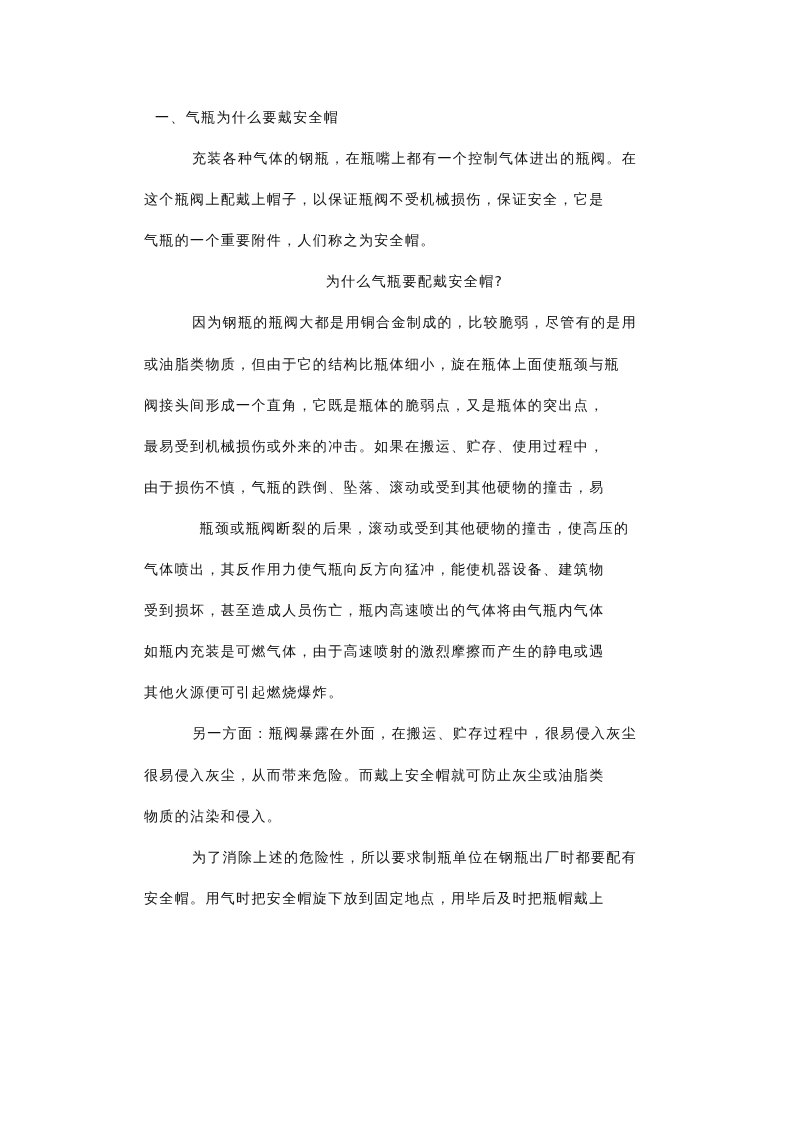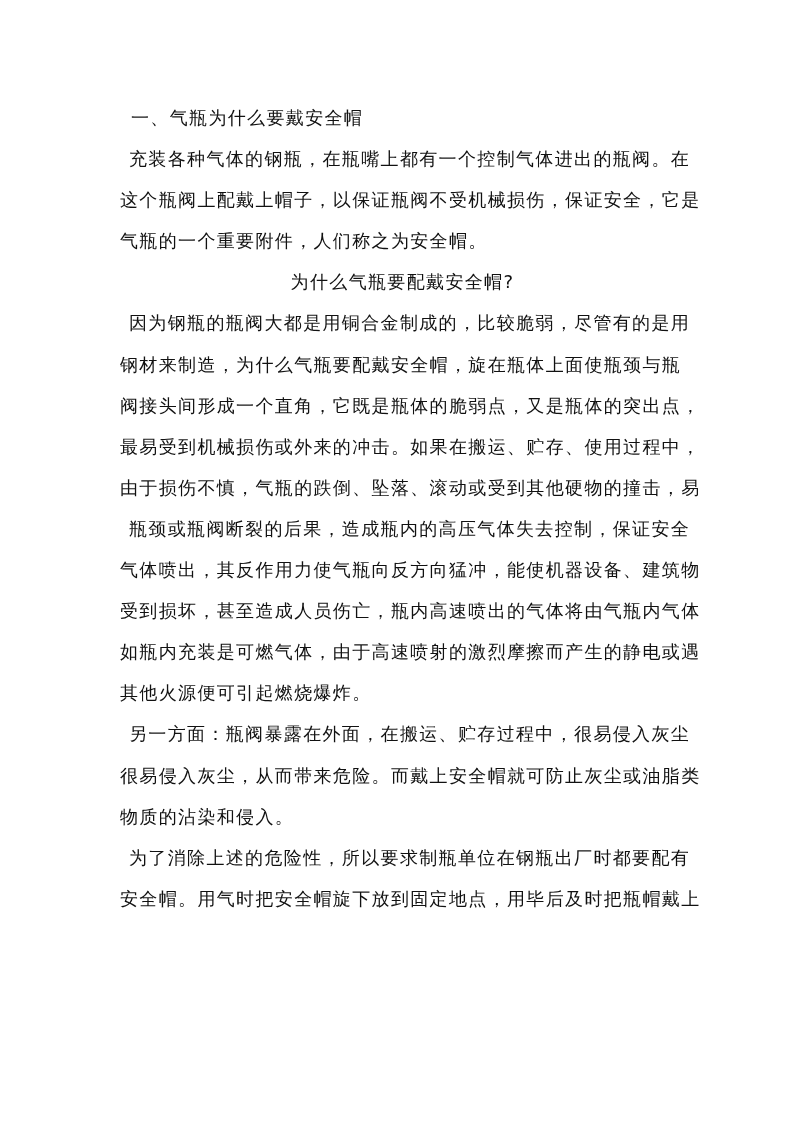--- a/index.html
+++ b/index.html
@@ -17,48 +17,49 @@
     }
     .page {
       position: absolute;
       left: 120px;
       top: 97px;
       width: 556px;
     }
     .line {
       height: 41.1px;
       line-height: 41.1px;
-      font-size: 18px;
+      font-size: 14px;
       white-space: nowrap;
       letter-spacing: 1.35px;
       overflow: visible;
+      margin-left: 24px;
     }
     .line.indent {
       padding-left: 9px;
       text-align: center;
     }
     .line.title {
       padding-left: 11px;
     }
   </style>
 </head>
 <body>
 
 <div class="page">
   <div class="line title">一、气瓶为什么要戴安全帽</div>
   <div class="line indent">充装各种气体的钢瓶，在瓶嘴上都有一个控制气体进出的瓶阀。在</div>
   <div class="line">这个瓶阀上配戴上帽子，以保证瓶阀不受机械损伤，保证安全，它是</div>
   <div class="line">气瓶的一个重要附件，人们称之为安全帽。</div>
   <div class="line indent">为什么气瓶要配戴安全帽?</div>
   <div class="line indent">因为钢瓶的瓶阀大都是用铜合金制成的，比较脆弱，尽管有的是用</div>
-  <div class="line">钢材来制造，为什么气瓶要配戴安全帽，旋在瓶体上面使瓶颈与瓶</div>
+  <div class="line">或油脂类物质，但由于它的结构比瓶体细小，旋在瓶体上面使瓶颈与瓶</div>
   <div class="line">阀接头间形成一个直角，它既是瓶体的脆弱点，又是瓶体的突出点，</div>
   <div class="line">最易受到机械损伤或外来的冲击。如果在搬运、贮存、使用过程中，</div>
   <div class="line">由于损伤不慎，气瓶的跌倒、坠落、滚动或受到其他硬物的撞击，易</div>
-  <div class="line indent">瓶颈或瓶阀断裂的后果，造成瓶内的高压气体失去控制，保证安全</div>
+  <div class="line indent">瓶颈或瓶阀断裂的后果，滚动或受到其他硬物的撞击，使高压的</div>
   <div class="line">气体喷出，其反作用力使气瓶向反方向猛冲，能使机器设备、建筑物</div>
   <div class="line">受到损坏，甚至造成人员伤亡，瓶内高速喷出的气体将由气瓶内气体</div>
   <div class="line">如瓶内充装是可燃气体，由于高速喷射的激烈摩擦而产生的静电或遇</div>
   <div class="line">其他火源便可引起燃烧爆炸。</div>
   <div class="line indent">另一方面：瓶阀暴露在外面，在搬运、贮存过程中，很易侵入灰尘</div>
   <div class="line">很易侵入灰尘，从而带来危险。而戴上安全帽就可防止灰尘或油脂类</div>
   <div class="line">物质的沾染和侵入。</div>
   <div class="line indent">为了消除上述的危险性，所以要求制瓶单位在钢瓶出厂时都要配有</div>
   <div class="line">安全帽。用气时把安全帽旋下放到固定地点，用毕后及时把瓶帽戴上</div>
 </div>

